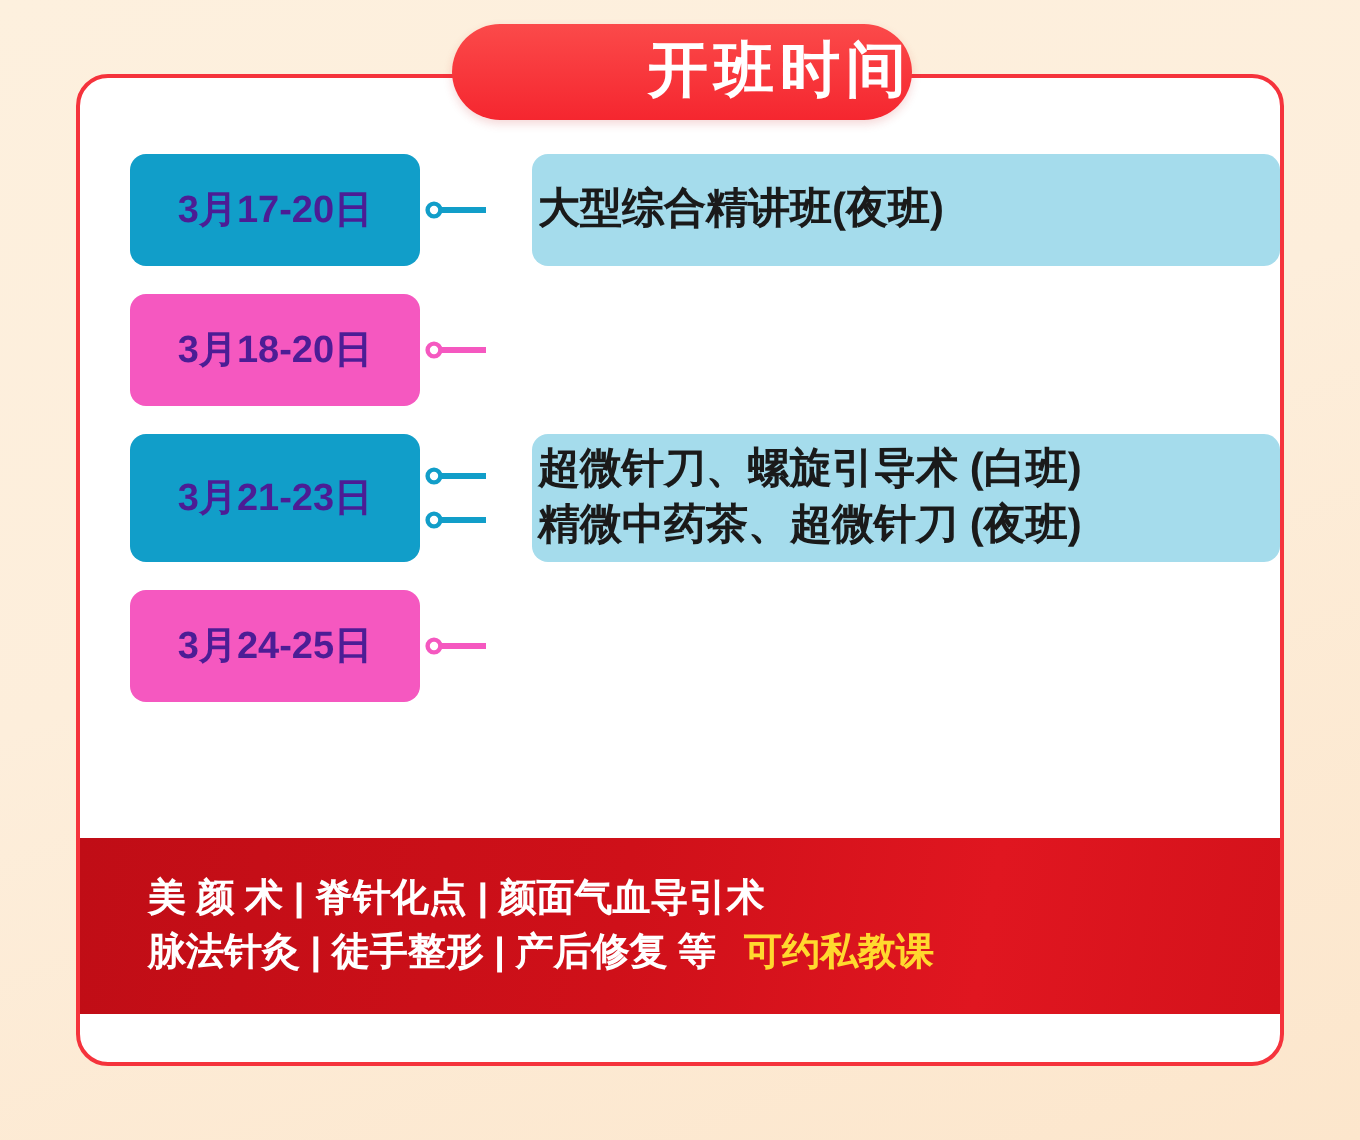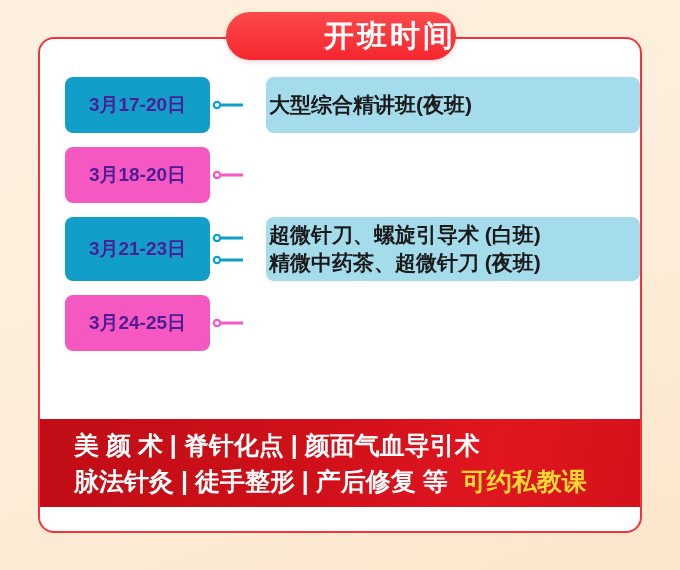--- a/index.html
+++ b/index.html
@@ -133,21 +133,21 @@
     height: 88px;
     background: linear-gradient(100deg, #c00d16 0%, #cf1019 45%, #e01620 75%, #d4121b 100%);
     display: flex;
     flex-direction: column;
     justify-content: center;
     box-sizing: border-box;
     padding-left: 34px;
   }
   .footer-banner .fline {
     color: #ffffff;
-    font-size: 25px;
+    font-size: 19px;
     font-weight: bold;
     line-height: 1.44;
     white-space: nowrap;
   }
   .footer-banner .hl {
     color: #ffd92e;
     margin-left: 14px;
   }
 </style>
 </head>

